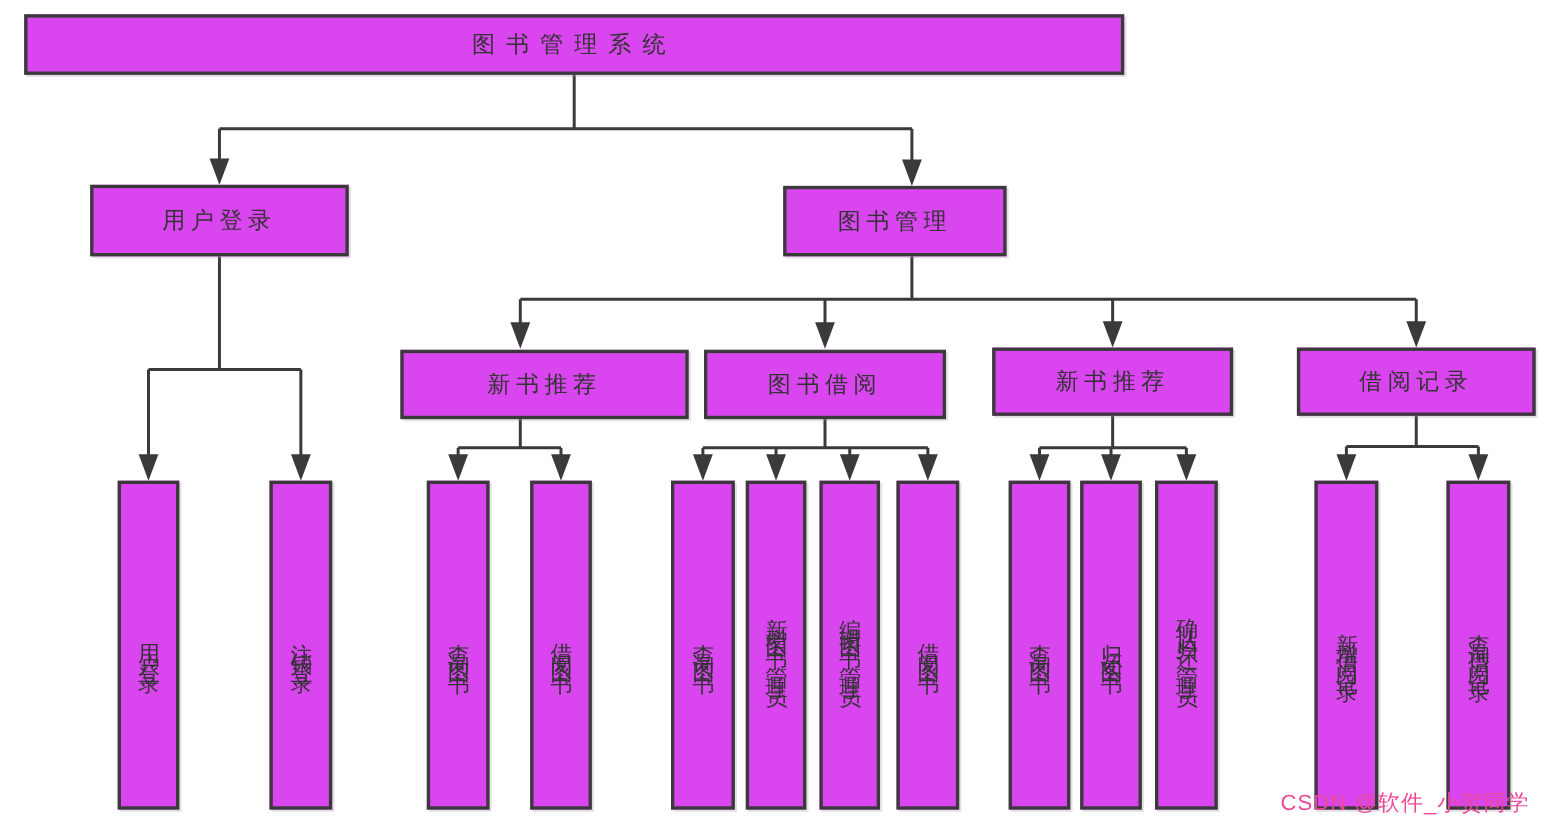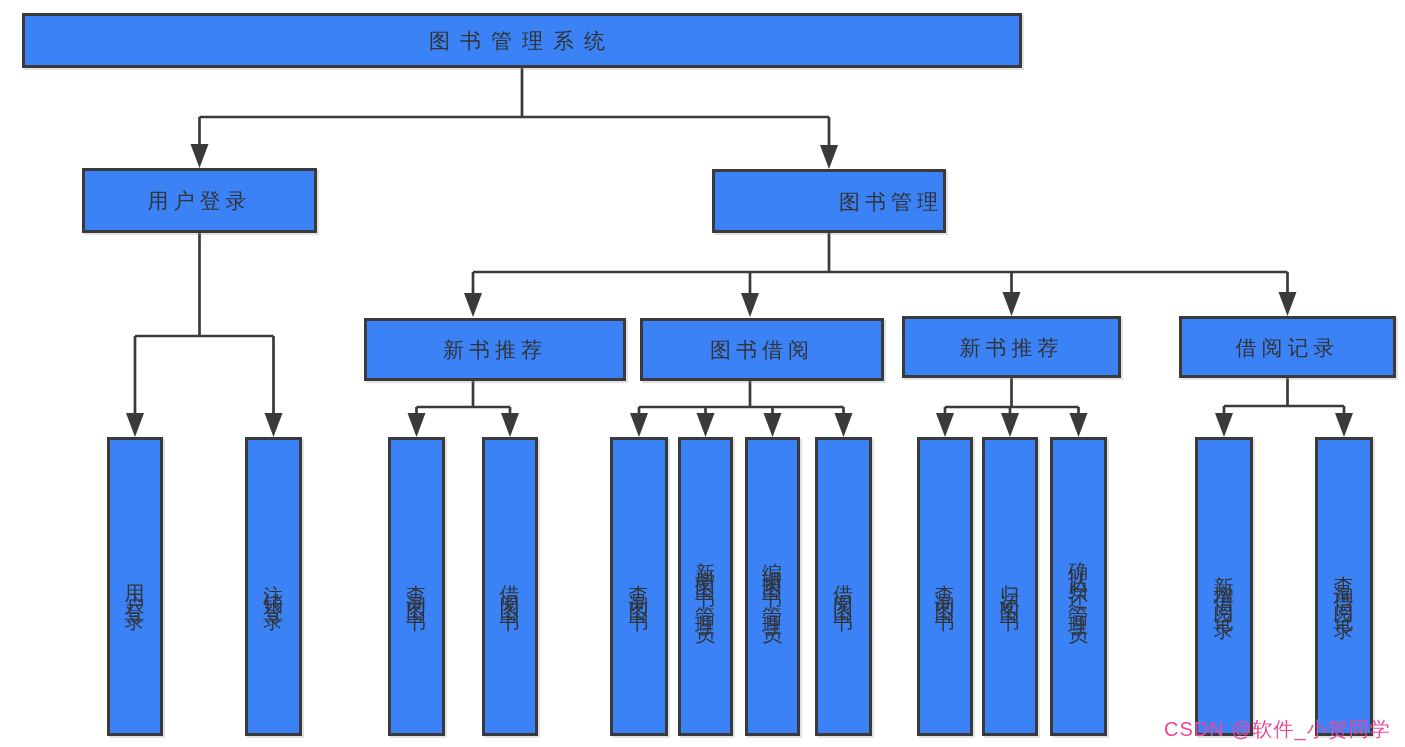--- a/index.html
+++ b/index.html
@@ -12,21 +12,21 @@
     overflow: hidden;
   }
   .connectors {
     position: absolute;
     left: 0; top: 0;
     width: 1405px; height: 747px;
   }
   .node {
     position: absolute;
     box-sizing: border-box;
-    background: #3b82f6;
+    background: #d946ef;
     border: 3px solid #3a3a3a;
     display: flex;
     align-items: center;
     justify-content: center;
     color: #333333;
     box-shadow: 2px 2px 0 rgba(150,150,150,0.28);
   }
   .node .label {
     white-space: nowrap;
     line-height: 1;
@@ -94,28 +94,28 @@
     </g>
   </svg>
 
   <div class="node h root" style="left:22px; top:13px; width:1000px; height:55px;">
     <span class="label">图书管理系统</span>
   </div>
 
   <div class="node h" style="left:82px; top:168px; width:235px; height:65px;">
     <span class="label">用户登录</span>
   </div>
-  <div class="node h" style="left:712px; top:169px; width:234px; height:64px;justify-content:flex-end;">
+  <div class="node h" style="left:712px; top:169px; width:203px; height:64px;">
     <span class="label">图书管理</span>
   </div>
 
   <div class="node h" style="left:364px; top:318px; width:262px; height:63px;">
     <span class="label">新书推荐</span>
   </div>
-  <div class="node h" style="left:640px; top:318px; width:244px; height:63px;justify-content:center;">
+  <div class="node h" style="left:640px; top:318px; width:220px; height:63px;justify-content:center;">
     <span class="label">图书借阅</span>
   </div>
   <div class="node h" style="left:902px; top:316px; width:219px; height:62px;">
     <span class="label">新书推荐</span>
   </div>
   <div class="node h" style="left:1179px; top:316px; width:217px; height:62px;">
     <span class="label">借阅记录</span>
   </div>
 
   <div class="node v" style="left:107px; top:437px; width:56px; height:299px;">

